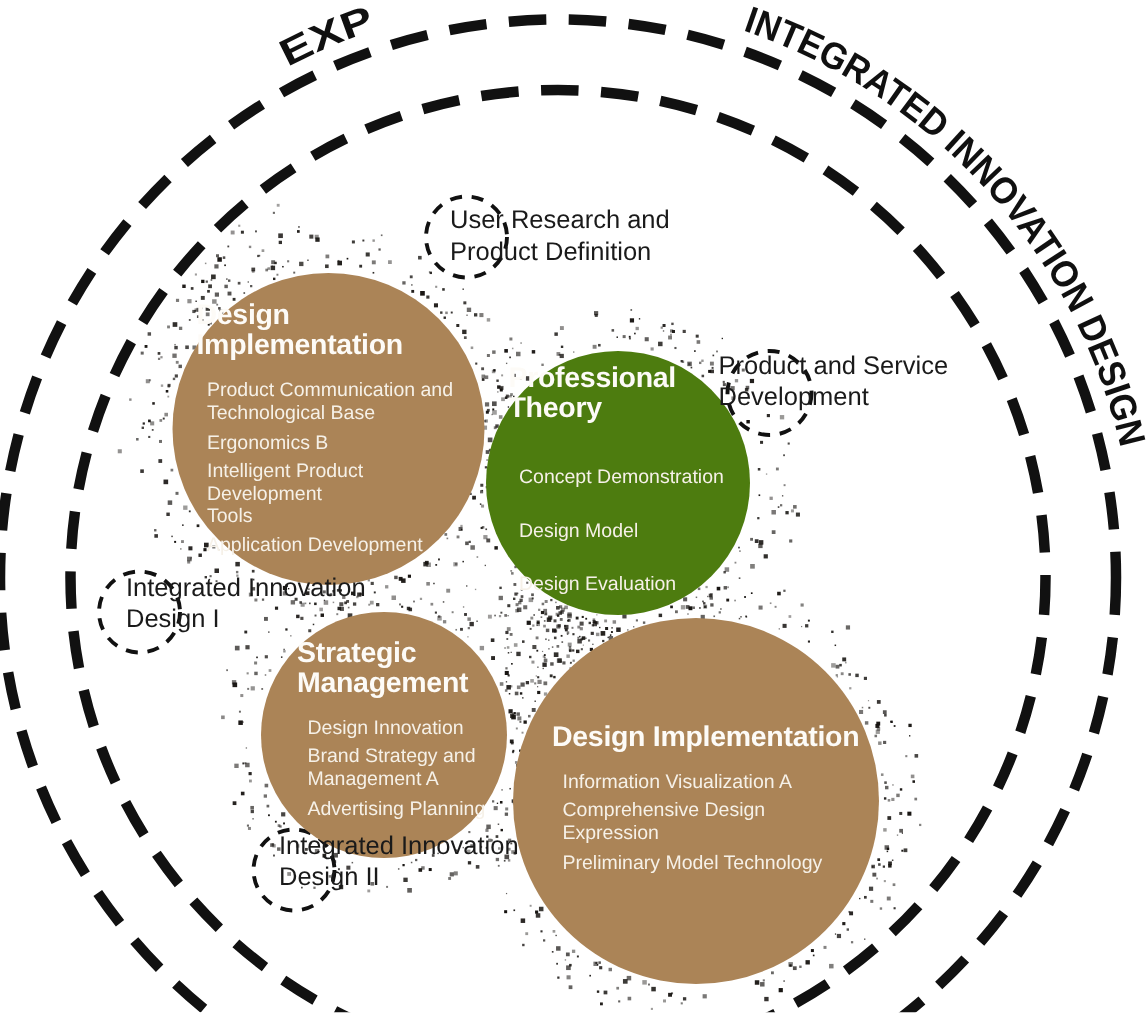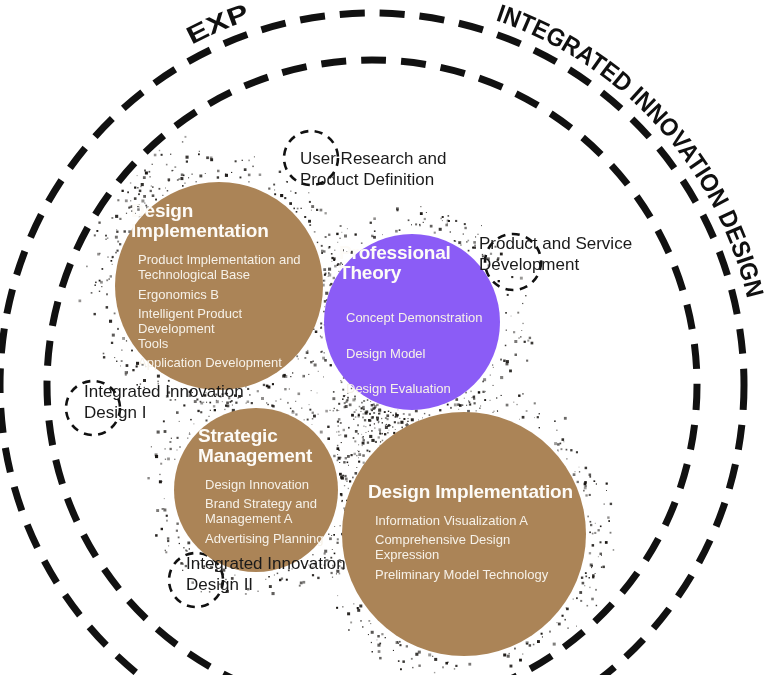--- a/index.html
+++ b/index.html
@@ -1079,35 +1079,35 @@
       <textPath href="#arcPath" startOffset="730" textLength="392" lengthAdjust="spacingAndGlyphs">INTEGRATED INNOVATION DESIGN</textPath>
     </text>
   </svg>
 
   <div id="course-circles">
       <div class="course-circle" style="left: 115px; top: 182px; width: 208px; height: 208px; background: rgb(171, 132, 87); padding-left: 16px; padding-right: 6px;">
         <div class="cc-title" style="margin-top: 0px;">
           <div>Design Implementation</div>
         </div>
         <div class="cc-item">
-          <div>Product Implementation and</div>
+          <div>Product Communication and</div>
           <div>Technological Base</div>
         </div>
         <div class="cc-item">
           <div>Ergonomics B</div>
         </div>
         <div class="cc-item">
           <div>Intelligent Product Development</div>
           <div>Tools</div>
         </div>
         <div class="cc-item">
           <div>Application Development</div>
         </div>
       </div>
-      <div class="course-circle" style="left: 324px; top: 234px; width: 176px; height: 176px; background: #8b5cf6; padding-left: 15px; padding-right: 4px; gap: 16px;">
+      <div class="course-circle" style="left: 324px; top: 234px; width: 176px; height: 176px; background: #4d7c0f; padding-left: 15px; padding-right: 4px; gap: 16px;">
         <div class="cc-title" style="margin-top: -4px;">
           <div>Professional Theory</div>
         </div>
         <div class="cc-item">
           <div>Concept Demonstration</div>
         </div>
         <div class="cc-item">
           <div>Design Model</div>
         </div>
         <div class="cc-item">
@@ -1140,21 +1140,21 @@
         <div class="cc-item">
           <div>Comprehensive Design Expression</div>
         </div>
         <div class="cc-item">
           <div>Preliminary Model Technology</div>
         </div>
       </div>
     </div>
 
   <div id="stage-labels">
-      <div class="stage-label" style="left: 300px; top: 148px;">
+      <div class="stage-label" style="left: 300px; top: 136px;">
         <div>User Research and</div>
         <div>Product Definition</div>
       </div>
       <div class="stage-label" style="left: 479px; top: 233px;">
         <div>Product and Service</div>
         <div>Development</div>
       </div>
       <div class="stage-label" style="left: 84px; top: 381px;">
         <div>Integrated Innovation</div>
         <div>Design I</div>

